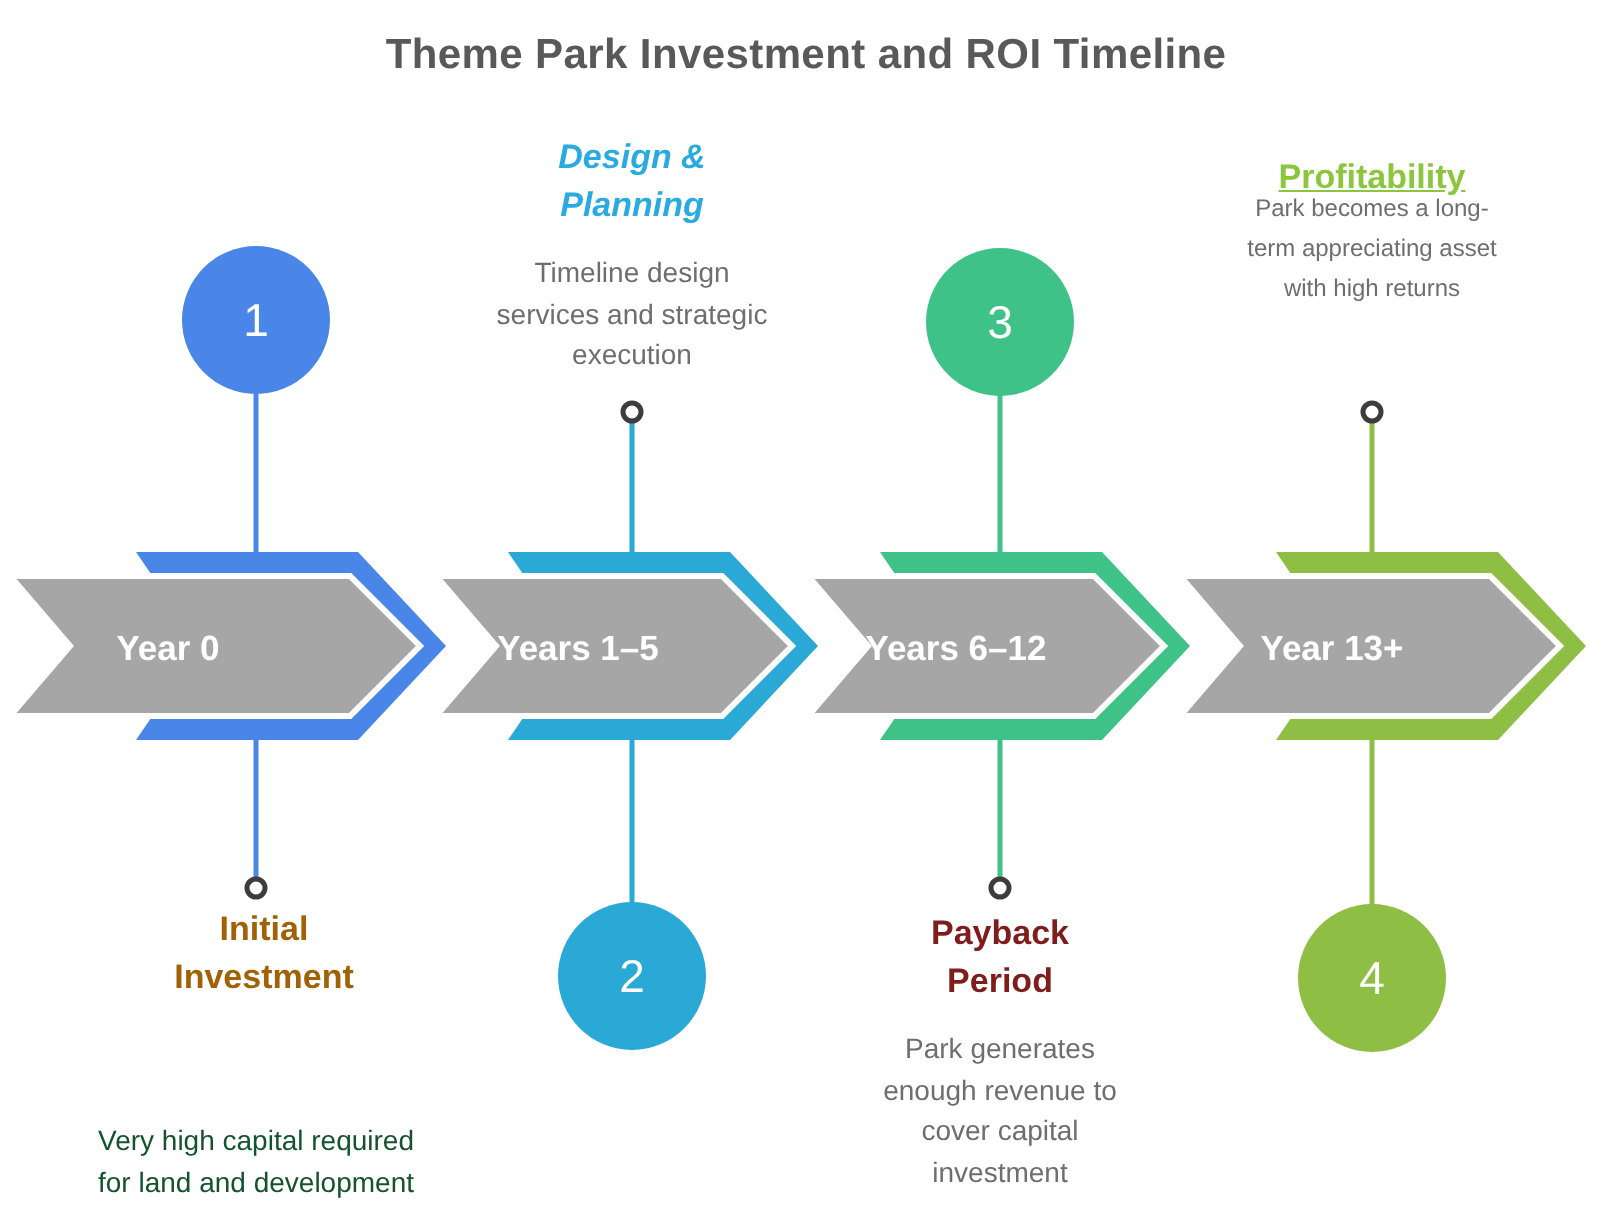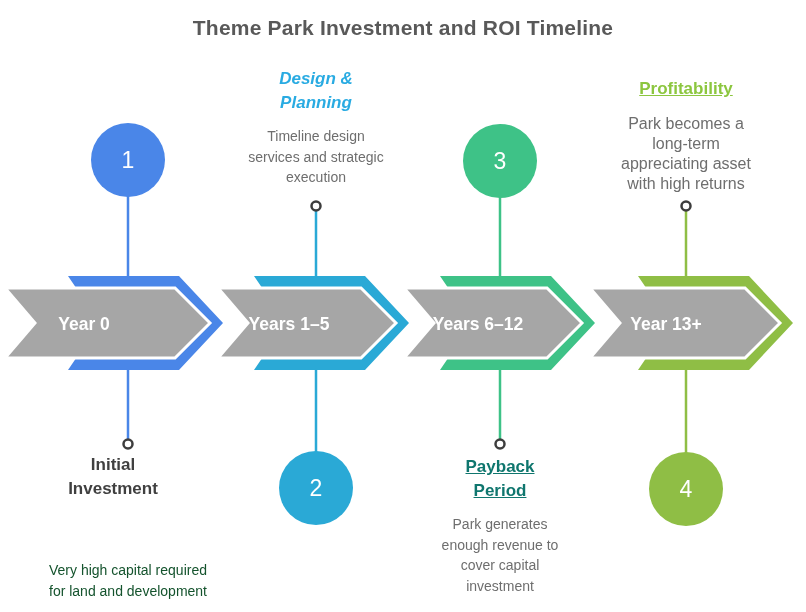--- a/index.html
+++ b/index.html
@@ -67,25 +67,25 @@
     <circle cx="316" cy="488" r="37" fill="#2aa9d6"></circle>
     <circle cx="500" cy="161" r="37" fill="#3ec287"></circle>
     <circle cx="686" cy="489" r="37" fill="#8fbe45"></circle>
 
     <text class="circle-number" x="128" y="168" text-anchor="middle" fill="#ffffff">1</text>
     <text class="circle-number" x="316" y="496" text-anchor="middle" fill="#ffffff">2</text>
     <text class="circle-number" x="500" y="169" text-anchor="middle" fill="#ffffff">3</text>
     <text class="circle-number" x="686" y="497" text-anchor="middle" fill="#ffffff">4</text>
   </svg>
 
-  <div class="phase-heading" style="left: 48px; top: 453px; width: 130px; color: #404040;">Initial Investment</div>
+  <div class="phase-heading" style="left: 67px; top: 453px; width: 130px; color: #a16207;">Initial Investment</div>
   <div class="phase-desc" style="left: 43px; top: 514px; width: 170px; color: #14532d; margin-top: 46px;">Very high capital required for land and development</div>
 
   <div class="phase-heading" style="left: 261px; top: 67px; width: 110px; color: rgb(41, 171, 226); font-style: italic;">Design &amp; Planning</div>
   <div class="phase-desc" style="left: 241px; top: 126px; width: 150px; color: rgb(110, 110, 110);">Timeline design services and strategic execution</div>
 
-  <div class="phase-heading" style="left: 450px; top: 455px; width: 100px; color: #0f766e; text-decoration: underline;">Payback Period</div>
+  <div class="phase-heading" style="left: 450px; top: 455px; width: 100px; color: #7f1d1d;">Payback Period</div>
   <div class="phase-desc" style="left: 432px; top: 514px; width: 136px; color: rgb(110, 110, 110);">Park generates enough revenue to cover capital investment</div>
 
   <div class="phase-heading" style="left: 611px; top: 77px; width: 150px; color: rgb(140, 198, 63); text-decoration: underline;">Profitability</div>
-  <div class="phase-desc" style="left: 616px; top: 114px; width: 140px; font-size: 16px; line-height: 20px; color: rgb(110, 110, 110);">Park becomes a long-term appreciating asset with high returns</div>
+  <div class="phase-desc" style="left: 616px; top: 94px; width: 140px; font-size: 12px; line-height: 20px; color: rgb(110, 110, 110);">Park becomes a long-term appreciating asset with high returns</div>
 
 </div>
 
 </body></html>

